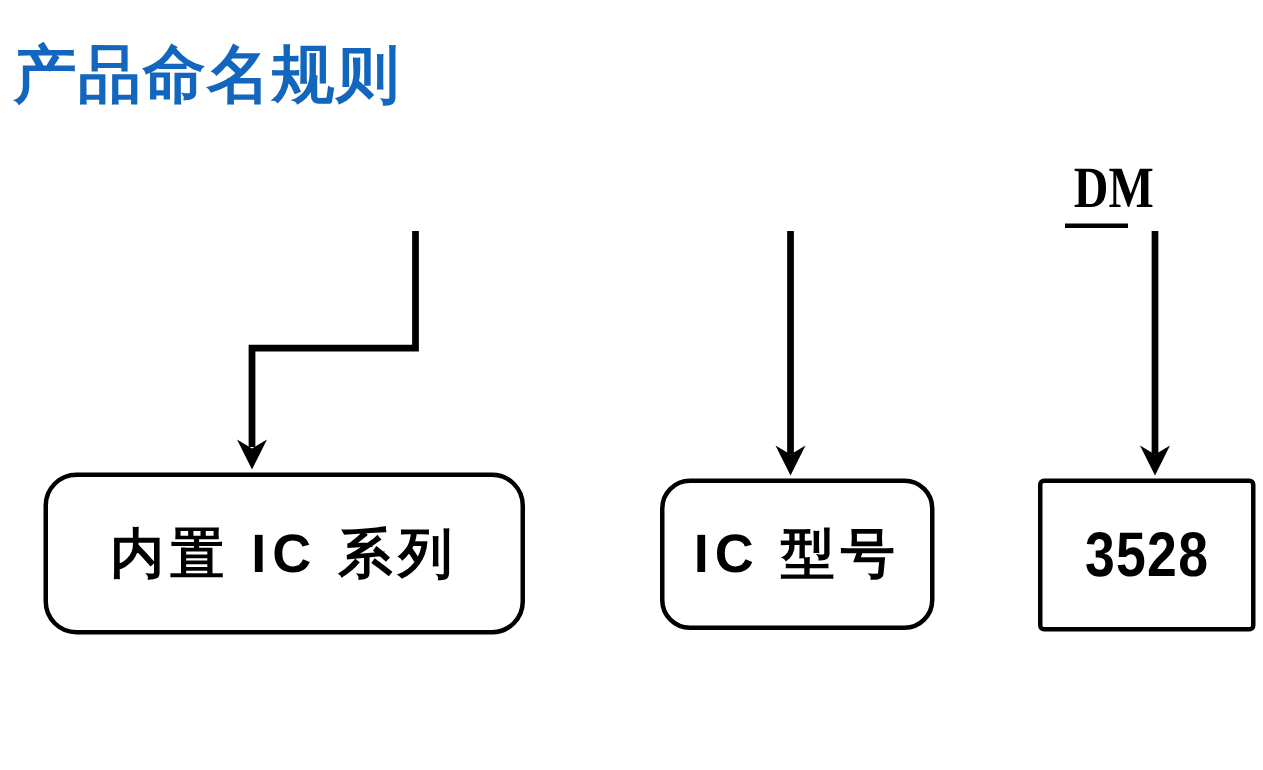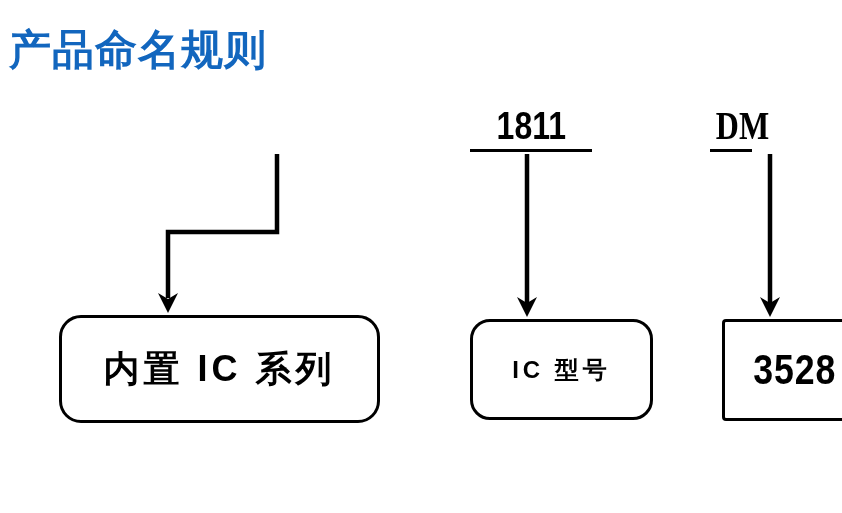--- a/index.html
+++ b/index.html
@@ -57,34 +57,33 @@
   .name-box {
     position: absolute;
     border: 3.5px solid #000;
     background: #ffffff;
     display: flex;
     align-items: center;
     justify-content: center;
     font-weight: bold;
     color: #000;
     white-space: nowrap;
-    margin-left: 30px;
   }
   .box-series {
     left: 29px; top: 315px;
     width: 315px; height: 102px;
     border-radius: 22px;
     font-size: 36px;
     letter-spacing: 4px;
   }
   .box-model {
     left: 440px; top: 319px;
     width: 177px; height: 95px;
     border-radius: 20px;
-    font-size: 24px;
+    font-size: 36px;
     letter-spacing: 4px;
   }
   .box-package {
     left: 692px; top: 319px;
     width: 139px; height: 96px;
     border-radius: 4px;
     font-size: 42px;
     letter-spacing: 1px;
   }
   .box-package .box-text {
@@ -94,23 +93,20 @@
   }
 </style>
 </head>
 <body>
 
 <div class="canvas">
 
   <div class="page-title">产品命名规则</div>
 
 
-  <div class="code-label label-1811">
-    <span class="code-text">1811</span>
-  </div>
 
   <div class="code-label label-dm">
     <span class="code-text">DM</span>
   </div>
 
   <svg class="connector-layer" viewBox="0 0 842 513" xmlns="http://www.w3.org/2000/svg" aria-hidden="true">
 
     <polyline points="277,154 277,232 168,232 168,298" fill="none" stroke="#000000" stroke-width="4.5" stroke-linejoin="miter"></polyline>
     <polygon points="168,313 158,293 168,299 178,293" fill="#000000"></polygon>
 

